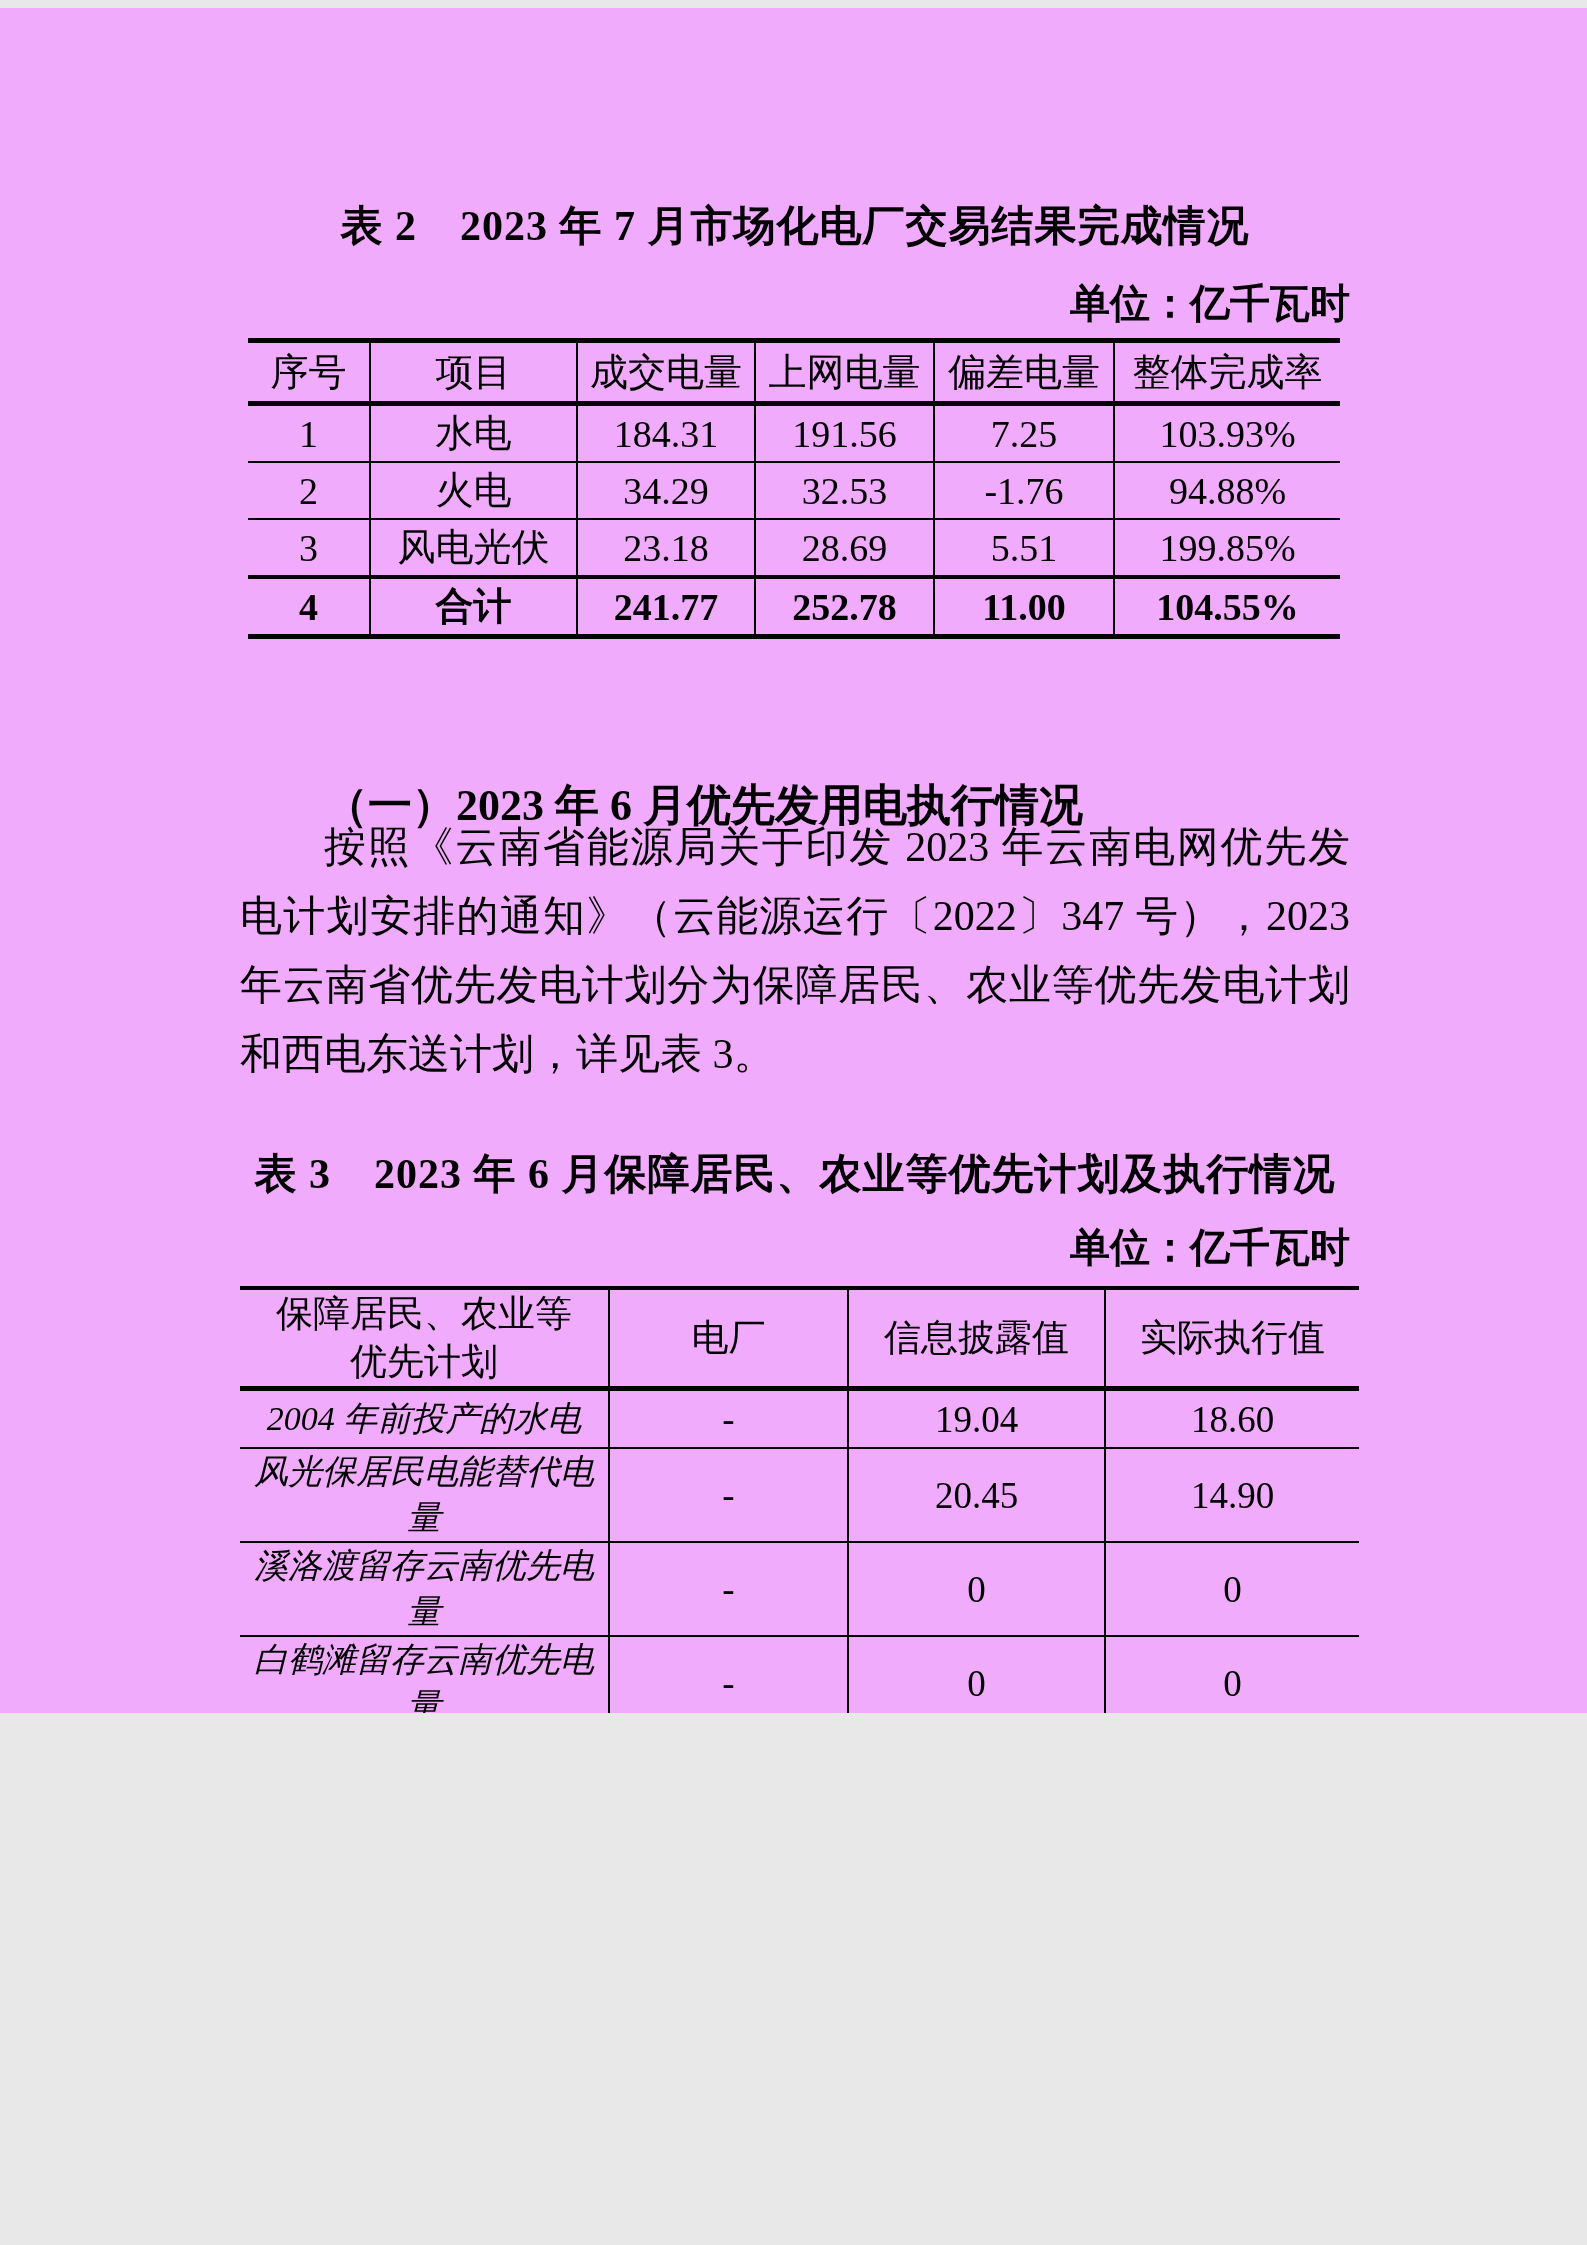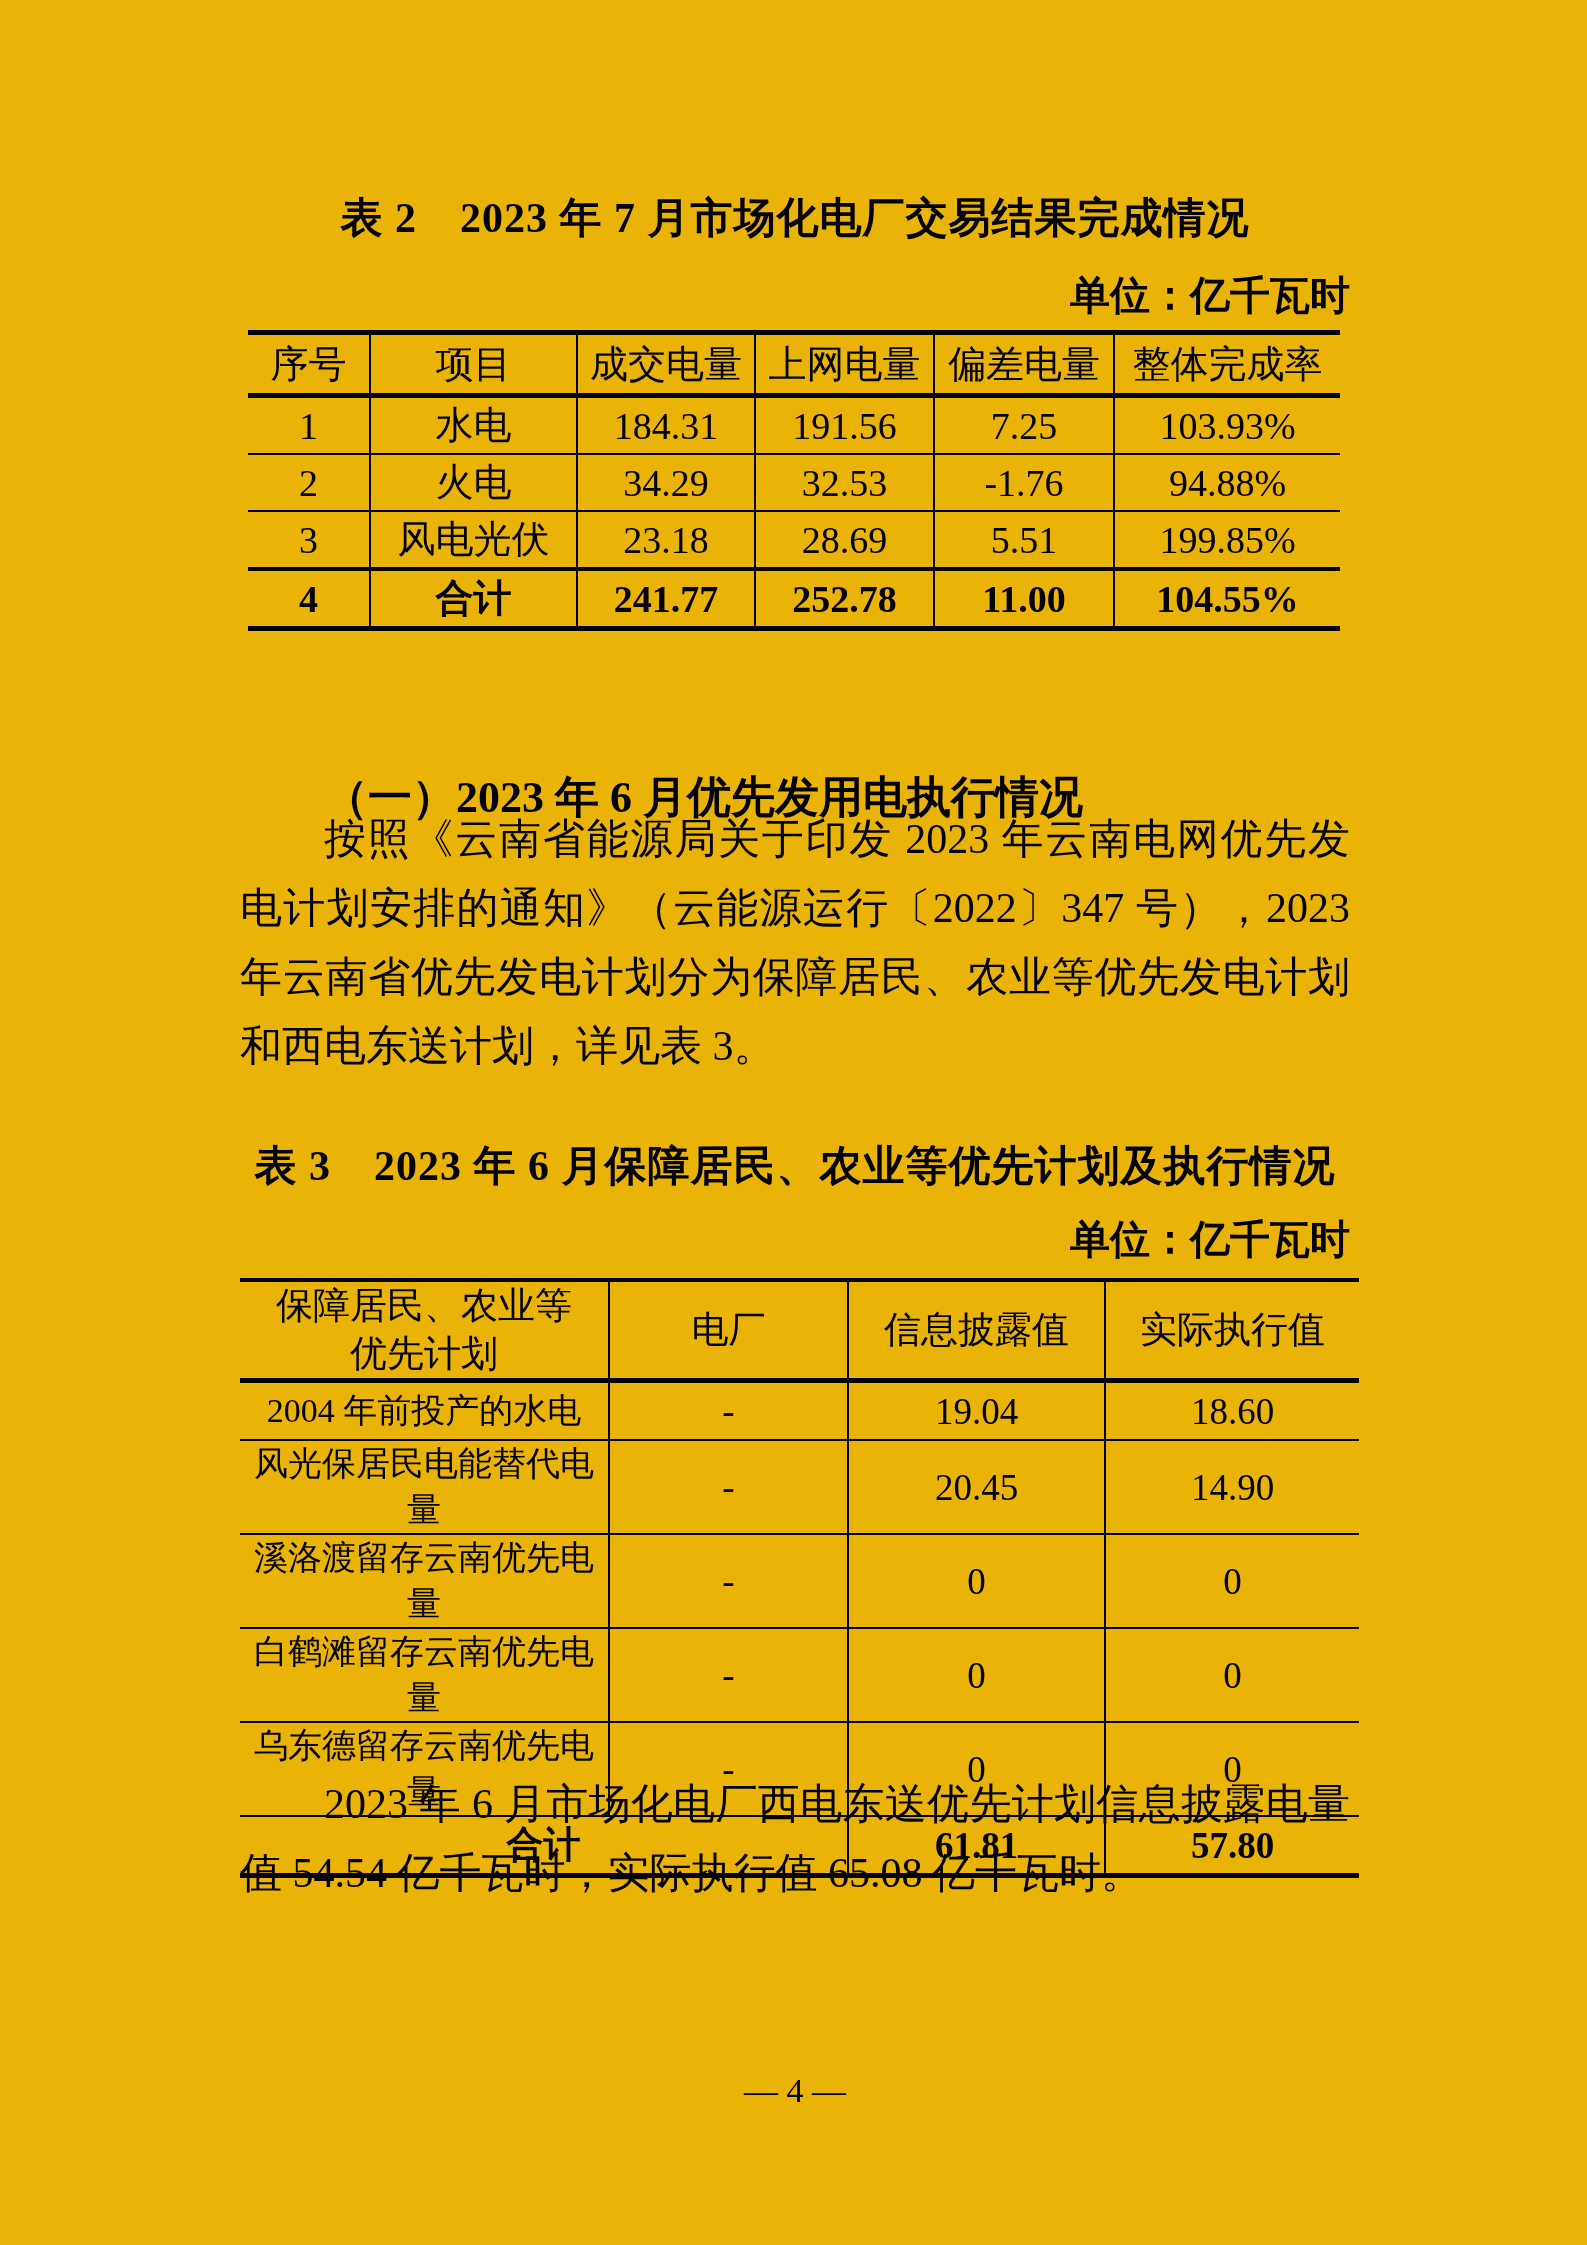--- a/index.html
+++ b/index.html
@@ -1,23 +1,23 @@
 <!DOCTYPE html>
 <html><head>
 <meta charset="utf-8">
 <style>
   html, body { margin:0; padding:0; background:#e8e8e8; }
   .page {
     position:relative;
-    width:1587px; height:2245px;
-    background:#eab308;
+    width:1587px; height:1705px;
+    background:#f0abfc;
     color:#000000;
     font-family:"Liberation Serif","DejaVu Serif",serif;
     overflow:hidden;
-    margin:0 auto;
+    margin:8px auto;
   }
   .content { position:absolute; left:240px; top:0; width:1110px; height:2245px; }
   .abs { position:absolute; left:0; }
 
   .tbl-title { width:1110px; text-align:center; font-size:42px; font-weight:bold; letter-spacing:1px; }
   .unit-line { width:1110px; text-align:right; font-size:40px; font-weight:bold; }
   .heading   { width:1110px; font-size:44px; font-weight:bold; padding-left:84px; box-sizing:border-box; }
   .para      { width:1110px; font-size:42px; line-height:69px; text-align:justify; text-indent:84px; }
 
   table { border-collapse:collapse; table-layout:fixed; }
@@ -39,21 +39,21 @@
   
   #table3 {
     top:1278px; left:0; width:1119px;
     border-top:4px solid #000; border-bottom:5px solid #000;
     font-size:37px;
   }
   #table3 th { font-weight:normal; border-bottom:5px solid #000; height:88px; line-height:1.3; }
   #table3 td { height:56px; }
   #table3 th + th, #table3 td + td { border-left:2px solid #000; }
   #table3 tr.data-row td { border-bottom:2px solid #000; }
-  #table3 td.c1 { font-size:34px; }
+  #table3 td.c1 { font-size:34px;font-style:italic; }
   #table3 tr.total-row td { font-weight:bold; }
 
   .footer { position:absolute; top:2072px; left:240px; width:1110px; text-align:center; font-size:34px; }
 </style>
 </head>
 <body>
 
 <div class="page">
   <div class="content">
 

